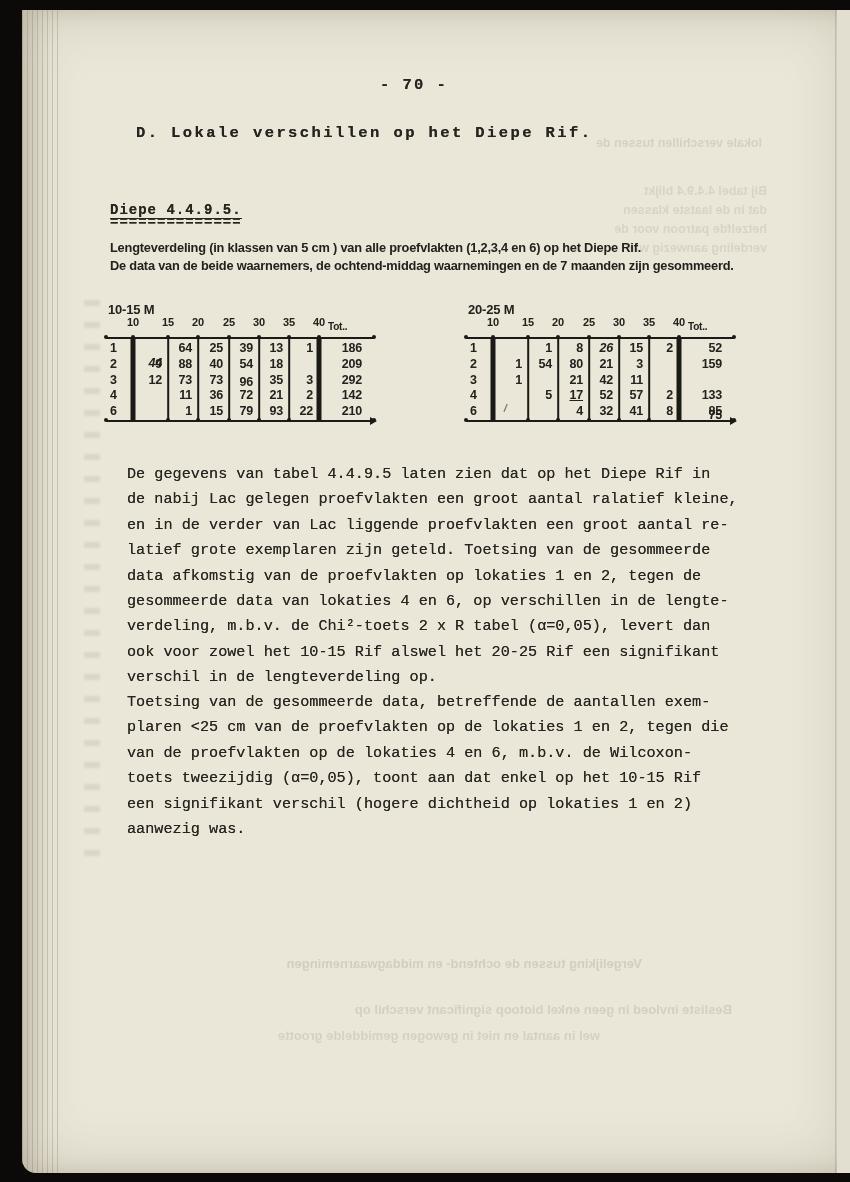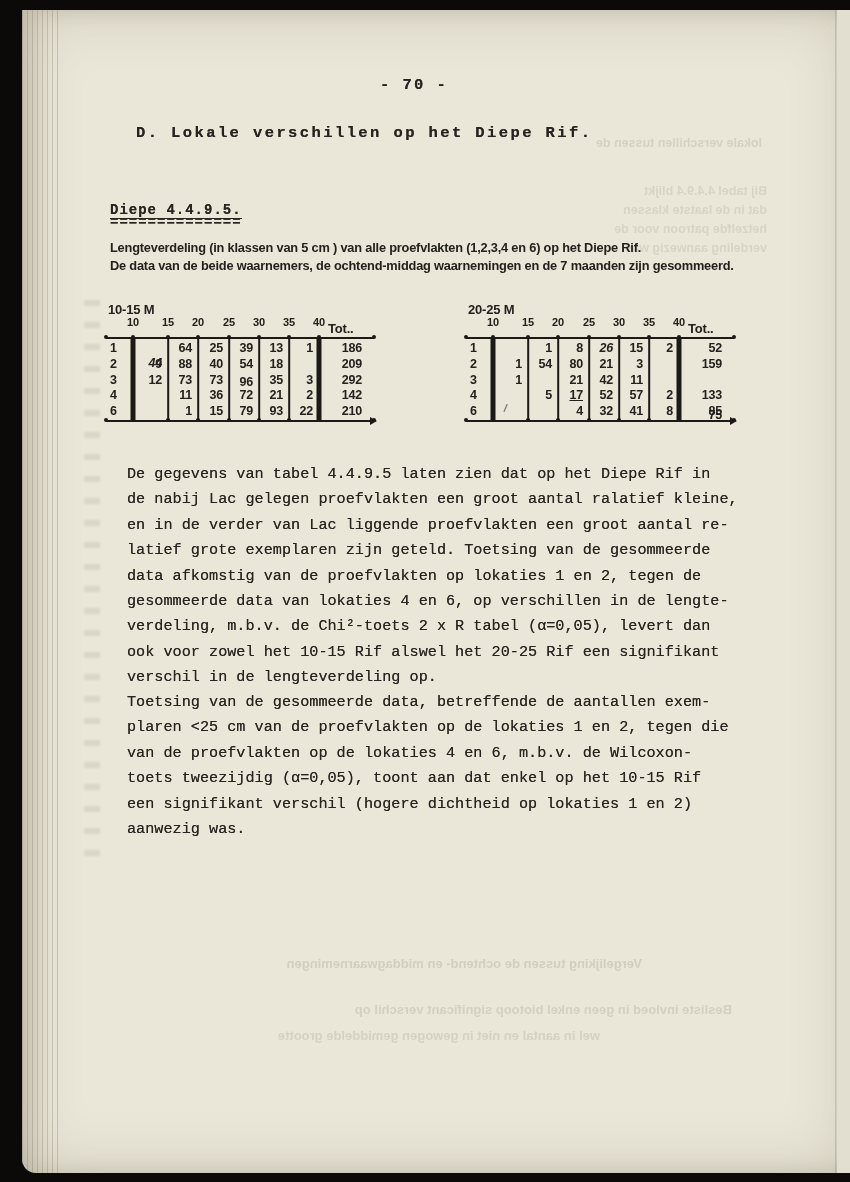--- a/index.html
+++ b/index.html
@@ -30,21 +30,21 @@
   .cond{font-family:"Liberation Sans","DejaVu Sans",sans-serif;font-weight:700;
         letter-spacing:-.2px;color:#23211d;}
   .caption{position:absolute;left:88px;top:229px;font-size:12.8px;line-height:18px;white-space:pre-line;}
 
   
   .data-table{position:absolute;width:276px;height:132px;}
   .data-table.left{left:84px;top:292px;}
   .data-table.right{left:444px;top:292px;}
   .t-label{position:absolute;left:2px;top:0;font-size:13px;}
   .t-colhead{position:absolute;top:14px;transform:translateX(-50%);font-size:11px;}
-  .t-tothead{position:absolute;left:222px;top:19px;font-size:13px;}
+  .t-tothead{position:absolute;left:222px;top:19px;font-size:10px;}
   .t-hline{position:absolute;left:0;width:268px;height:2px;background:#1c1a17;}
   .t-topline{top:35px;}
   .t-botline{top:118px;}
   .t-dot{position:absolute;top:-2px;width:4px;height:4px;background:#1c1a17;border-radius:50%;}
   .t-arrow{position:absolute;right:-3px;top:-3px;width:0;height:0;
            border-left:7px solid #1c1a17;border-top:4px solid transparent;border-bottom:4px solid transparent;}
   .t-vline{position:absolute;top:36px;width:1.6px;height:83px;background:#1c1a17;transform:translateX(-.8px);}
   .t-vline.thick{width:5px;transform:translateX(-2.5px);}
   .t-rowlabel{position:absolute;left:4px;font-size:12.5px;}
   .t-cell{position:absolute;font-size:12.5px;text-align:right;}

